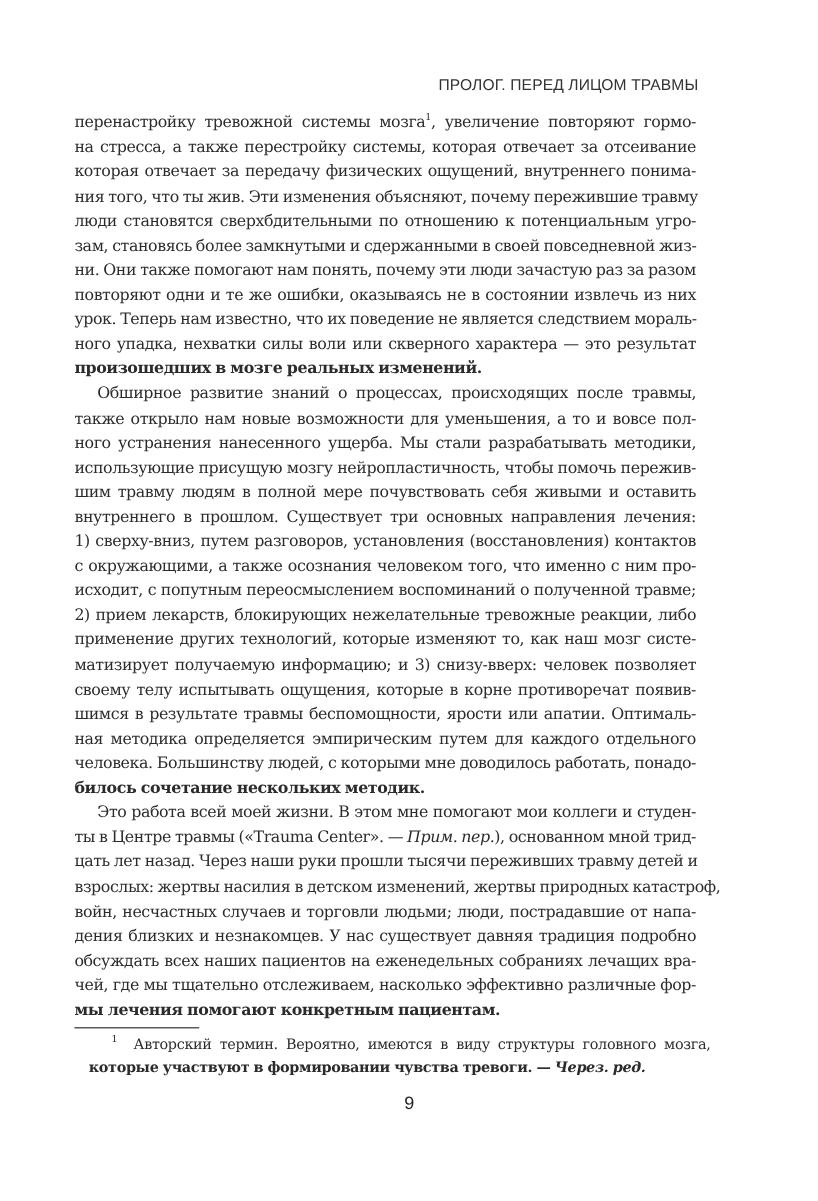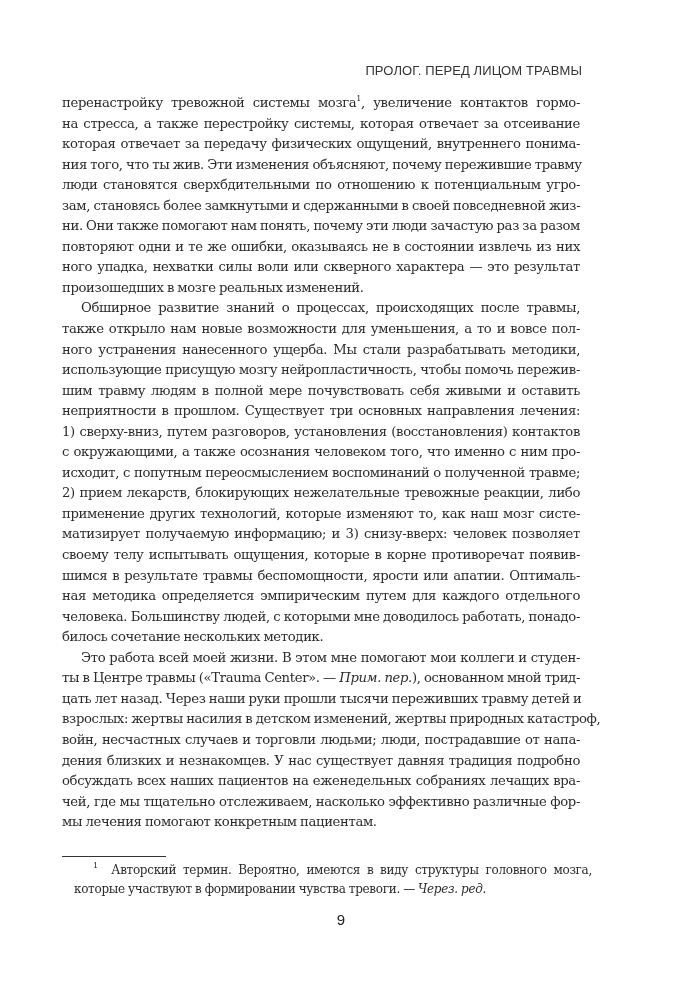--- a/index.html
+++ b/index.html
@@ -45,20 +45,21 @@
     }
     .line {
       display: block;
       text-align: justify;
       text-align-last: justify;
       white-space: nowrap;
       overflow: visible;
     }
     .line.last {
       text-align-last: left;
+      font-weight: bold;
     }
     .indent {
       padding-left: 19px;
     }
     sup {
       font-size: 8px;
       vertical-align: 6px;
       line-height: 0;
     }
     em {
@@ -100,38 +101,39 @@
       color: #222222;
     }
   </style>
 </head>
 <body>
 
 <div class="running-head">ПРОЛОГ. ПЕРЕД ЛИЦОМ ТРАВМЫ</div>
 
 <div class="body-text">
   <p class="first">
-    <span class="line"><span>перенастройку тревожной системы мозга</span><sup>1</sup><span>, увеличение контактов гормо-</span></span>
+    <span class="line"><span>перенастройку тревожной системы мозга</span><sup>1</sup><span>, увеличение повторяют гормо-</span></span>
     <span class="line">на стресса, а также перестройку системы, которая отвечает за отсеивание</span>
     <span class="line">которая отвечает за передачу физических ощущений, внутреннего понима-</span>
     <span class="line">ния того, что ты жив. Эти изменения объясняют, почему пережившие травму</span>
     <span class="line">люди становятся сверхбдительными по отношению к потенциальным угро-</span>
     <span class="line">зам, становясь более замкнутыми и сдержанными в своей повседневной жиз-</span>
     <span class="line">ни. Они также помогают нам понять, почему эти люди зачастую раз за разом</span>
     <span class="line">повторяют одни и те же ошибки, оказываясь не в состоянии извлечь из них</span>
+    <span class="line">урок. Теперь нам известно, что их поведение не является следствием мораль-</span>
     <span class="line">ного упадка, нехватки силы воли или скверного характера — это результат</span>
     <span class="line last">произошедших в мозге реальных изменений.</span>
   </p>
   <p class="first">
     <span class="line indent">Обширное развитие знаний о процессах, происходящих после травмы,</span>
     <span class="line">также открыло нам новые возможности для уменьшения, а то и вовсе пол-</span>
     <span class="line">ного устранения нанесенного ущерба. Мы стали разрабатывать методики,</span>
     <span class="line">использующие присущую мозгу нейропластичность, чтобы помочь пережив-</span>
     <span class="line">шим травму людям в полной мере почувствовать себя живыми и оставить</span>
-    <span class="line">неприятности в прошлом. Существует три основных направления лечения:</span>
+    <span class="line">внутреннего в прошлом. Существует три основных направления лечения:</span>
     <span class="line">1) сверху-вниз, путем разговоров, установления (восстановления) контактов</span>
     <span class="line">с окружающими, а также осознания человеком того, что именно с ним про-</span>
     <span class="line">исходит, с попутным переосмыслением воспоминаний о полученной травме;</span>
     <span class="line">2) прием лекарств, блокирующих нежелательные тревожные реакции, либо</span>
     <span class="line">применение других технологий, которые изменяют то, как наш мозг систе-</span>
     <span class="line">матизирует получаемую информацию; и 3) снизу-вверх: человек позволяет</span>
     <span class="line">своему телу испытывать ощущения, которые в корне противоречат появив-</span>
     <span class="line">шимся в результате травмы беспомощности, ярости или апатии. Оптималь-</span>
     <span class="line">ная методика определяется эмпирическим путем для каждого отдельного</span>
     <span class="line">человека. Большинству людей, с которыми мне доводилось работать, понадо-</span>

